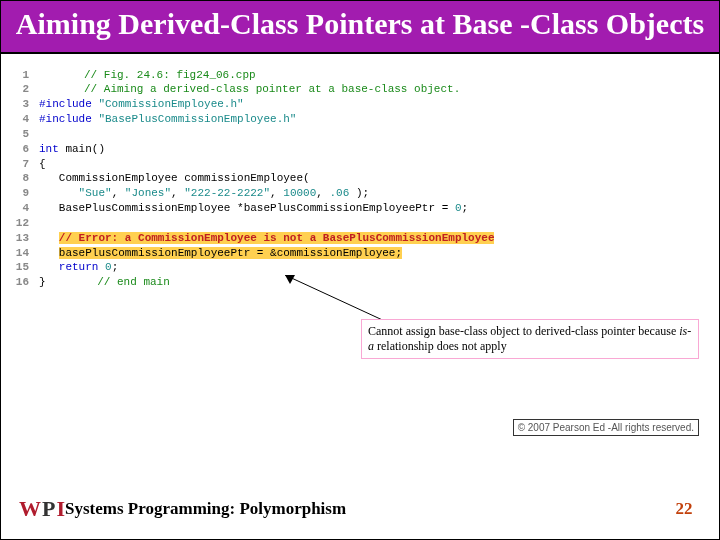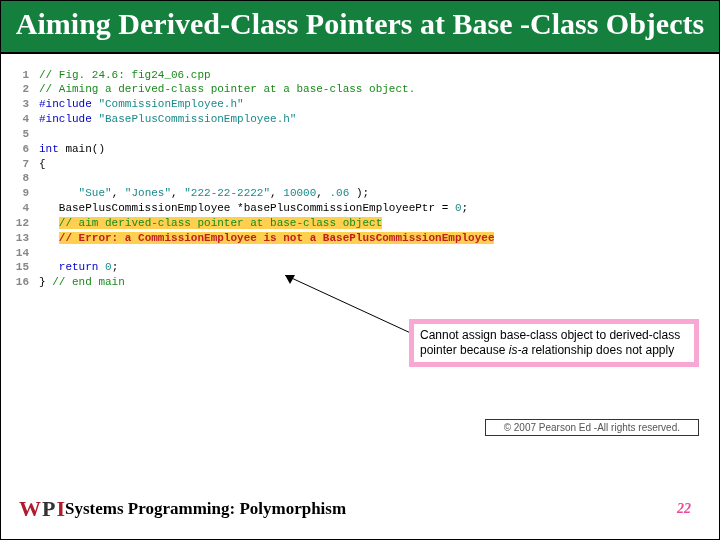--- a/index.html
+++ b/index.html
@@ -6,21 +6,21 @@
   body {
     width: 720px;
     height: 540px;
     background: #ffffff;
     font-family: Arial, Helvetica, sans-serif;
     position: relative;
     overflow: hidden;
     border: 1px solid #000;
   }
   .title-bar {
-    background: #15803d;
+    background: #a21caf;
     color: #ffffff;
     font-family: "Comic Sans MS", "Marker Felt", fantasy;
     font-weight: bold;
     font-size: 30px;
     text-align: center;
     padding: 6px 10px 10px 10px;
     line-height: 1.15;
     border-bottom: 2px solid #000;
   }
   .code-area {
@@ -33,52 +33,52 @@
   .ln {
     width: 24px;
     text-align: right;
     color: #888;
     padding-right: 10px;
     display: inline-block;
     flex-shrink: 0;
     font-weight: bold;
   }
   .code { white-space: pre; }
-  .c-comment { color: #1a8a1a; }
+  .c-comment { color: #1a8a1a; margin-left: 45px; }
   .c-key { color: #0000cc; }
   .c-str { color: #1a8a8a; }
   .c-num { color: #1a8a8a; margin-top: 8px; }
   .hl { background: #ffd050; }
   .hl-err { background: #ffd050; color: #c02020; font-weight: bold; }
   .callout {
     position: absolute;
     right: 20px;
     top: 318px;
-    width: 290px;
-    border: 5px solid #f9a8d4;
+    width: 338px;
+    border: 1px solid #f9a8d4;
     background: #fff;
-    font-family: Liberation Sans, sans-serif;
+    font-family: Liberation Serif, serif;
     font-size: 12px;
     padding: 4px 6px;
     line-height: 1.25;
   }
   .callout .isa { font-style: italic; }
   .arrow {
     position: absolute;
     left: 284px;
     top: 274px;
   }
   .copyright {
     position: absolute;
     right: 20px;
     top: 418px;
     border: 1px solid #333;
     font-size: 10px;
     color: #555;
-    padding: 2px 18px;
+    padding: 2px 4px;
     background: #fff;
   }
   .footer {
     position: absolute;
     left: 0;
     bottom: 0;
     width: 100%;
     height: 60px;
     display: flex;
     align-items: center;
@@ -102,24 +102,23 @@
     text-align: left;
     font-family: "Comic Sans MS", "Marker Felt", fantasy;
     font-weight: bold;
     font-size: 17px;
     color: #000;
   }
   .page-num {
     width: 70px;
     text-align: center;
     font-family: "Comic Sans MS", "Marker Felt", fantasy;
-    font-size: 14px;
-    color: #ec4899;
-    font-weight: bold;
-    font-style: italic;
+    font-size: 17px;
+    color: #c2410c;
+    font-weight: bold;
   }
 </style>
 </head>
 <body>
 
 <div class="title-bar">Aiming Derived-Class Pointers at Base -Class Objects</div>
 
 <div class="code-area" id="code-listing">
     <div class="code-row">
       <span class="ln">1</span>
@@ -144,39 +143,41 @@
     <div class="code-row">
       <span class="ln">6</span>
       <span class="code"><span class="c-key">int</span><span> main()</span></span>
     </div>
     <div class="code-row">
       <span class="ln">7</span>
       <span class="code"><span>{</span></span>
     </div>
     <div class="code-row">
       <span class="ln">8</span>
+      <span class="code"><span>   CommissionEmployee commissionEmployee(</span></span>
     </div>
     <div class="code-row">
       <span class="ln">9</span>
       <span class="code"><span>      </span><span class="c-str">"Sue"</span><span>, </span><span class="c-str">"Jones"</span><span>, </span><span class="c-str">"222-22-2222"</span><span>, </span><span class="c-num">10000</span><span>, </span><span class="c-num">.06</span><span> );</span></span>
     </div>
     <div class="code-row">
       <span class="ln">4</span>
       <span class="code"><span>   BasePlusCommissionEmployee *basePlusCommissionEmployeePtr = </span><span class="c-num">0</span><span>;</span></span>
     </div>
     <div class="code-row">
       <span class="ln">12</span>
-      <span class="code"><span>   </span><span class="c-comment hl">// aim derived-class pointer at base-class object</span></span>
+      <span class="code"><span>   </span></span>
     </div>
     <div class="code-row">
       <span class="ln">13</span>
       <span class="code"><span>   </span><span class="hl-err">// Error: a CommissionEmployee is not a BasePlusCommissionEmployee</span></span>
     </div>
     <div class="code-row">
       <span class="ln">14</span>
+      <span class="code"><span>   </span><span class="hl">basePlusCommissionEmployeePtr = &amp;commissionEmployee;</span></span>
     </div>
     <div class="code-row">
       <span class="ln">15</span>
       <span class="code"><span>   </span><span class="c-key">return</span><span> </span><span class="c-num">0</span><span>;</span></span>
     </div>
     <div class="code-row">
       <span class="ln">16</span>
       <span class="code"><span>} </span><span class="c-comment">// end main</span></span>
     </div>
   </div>

